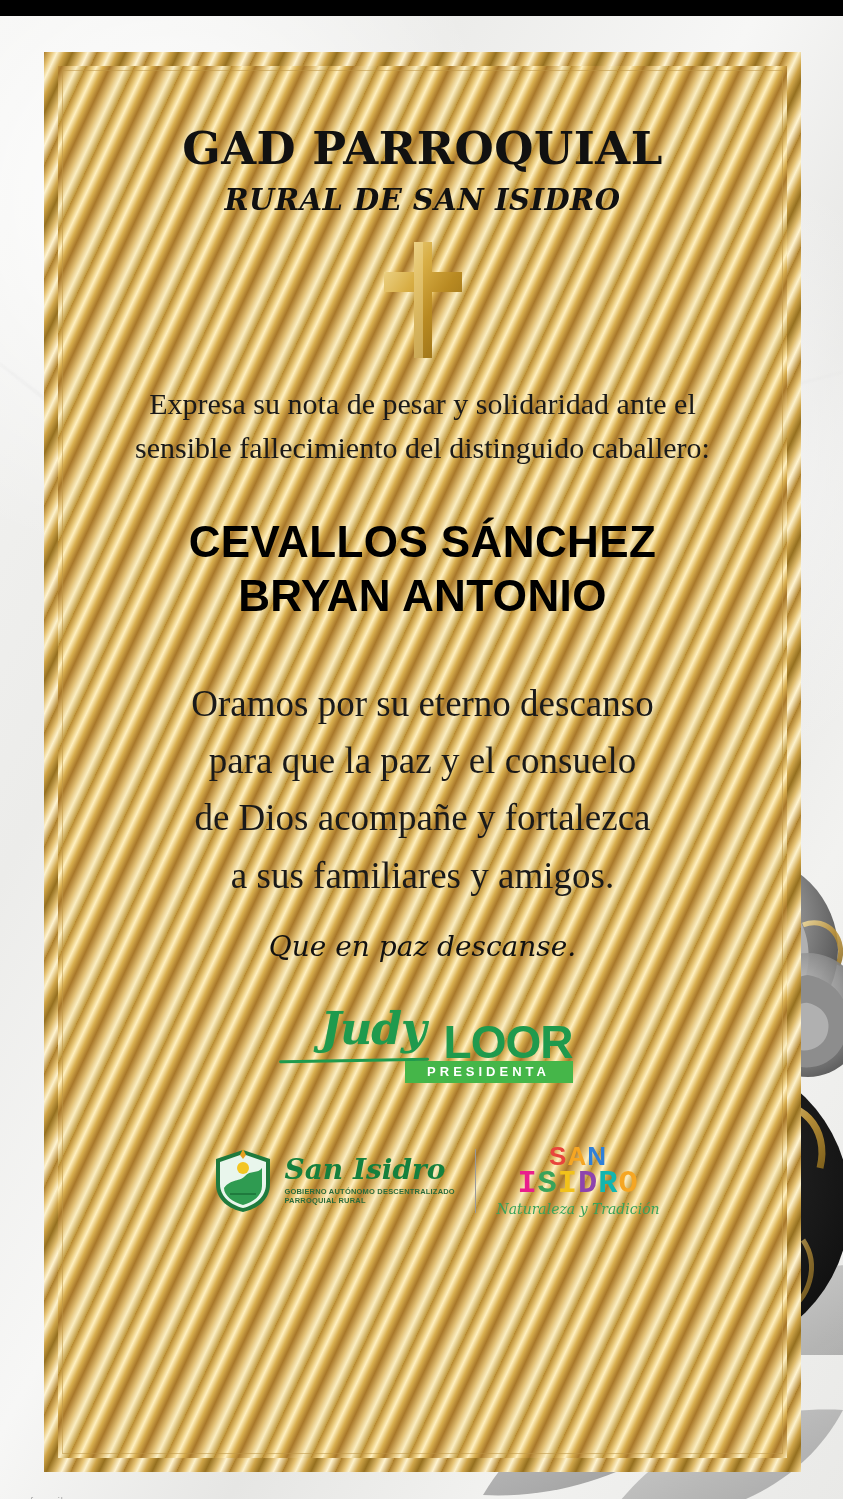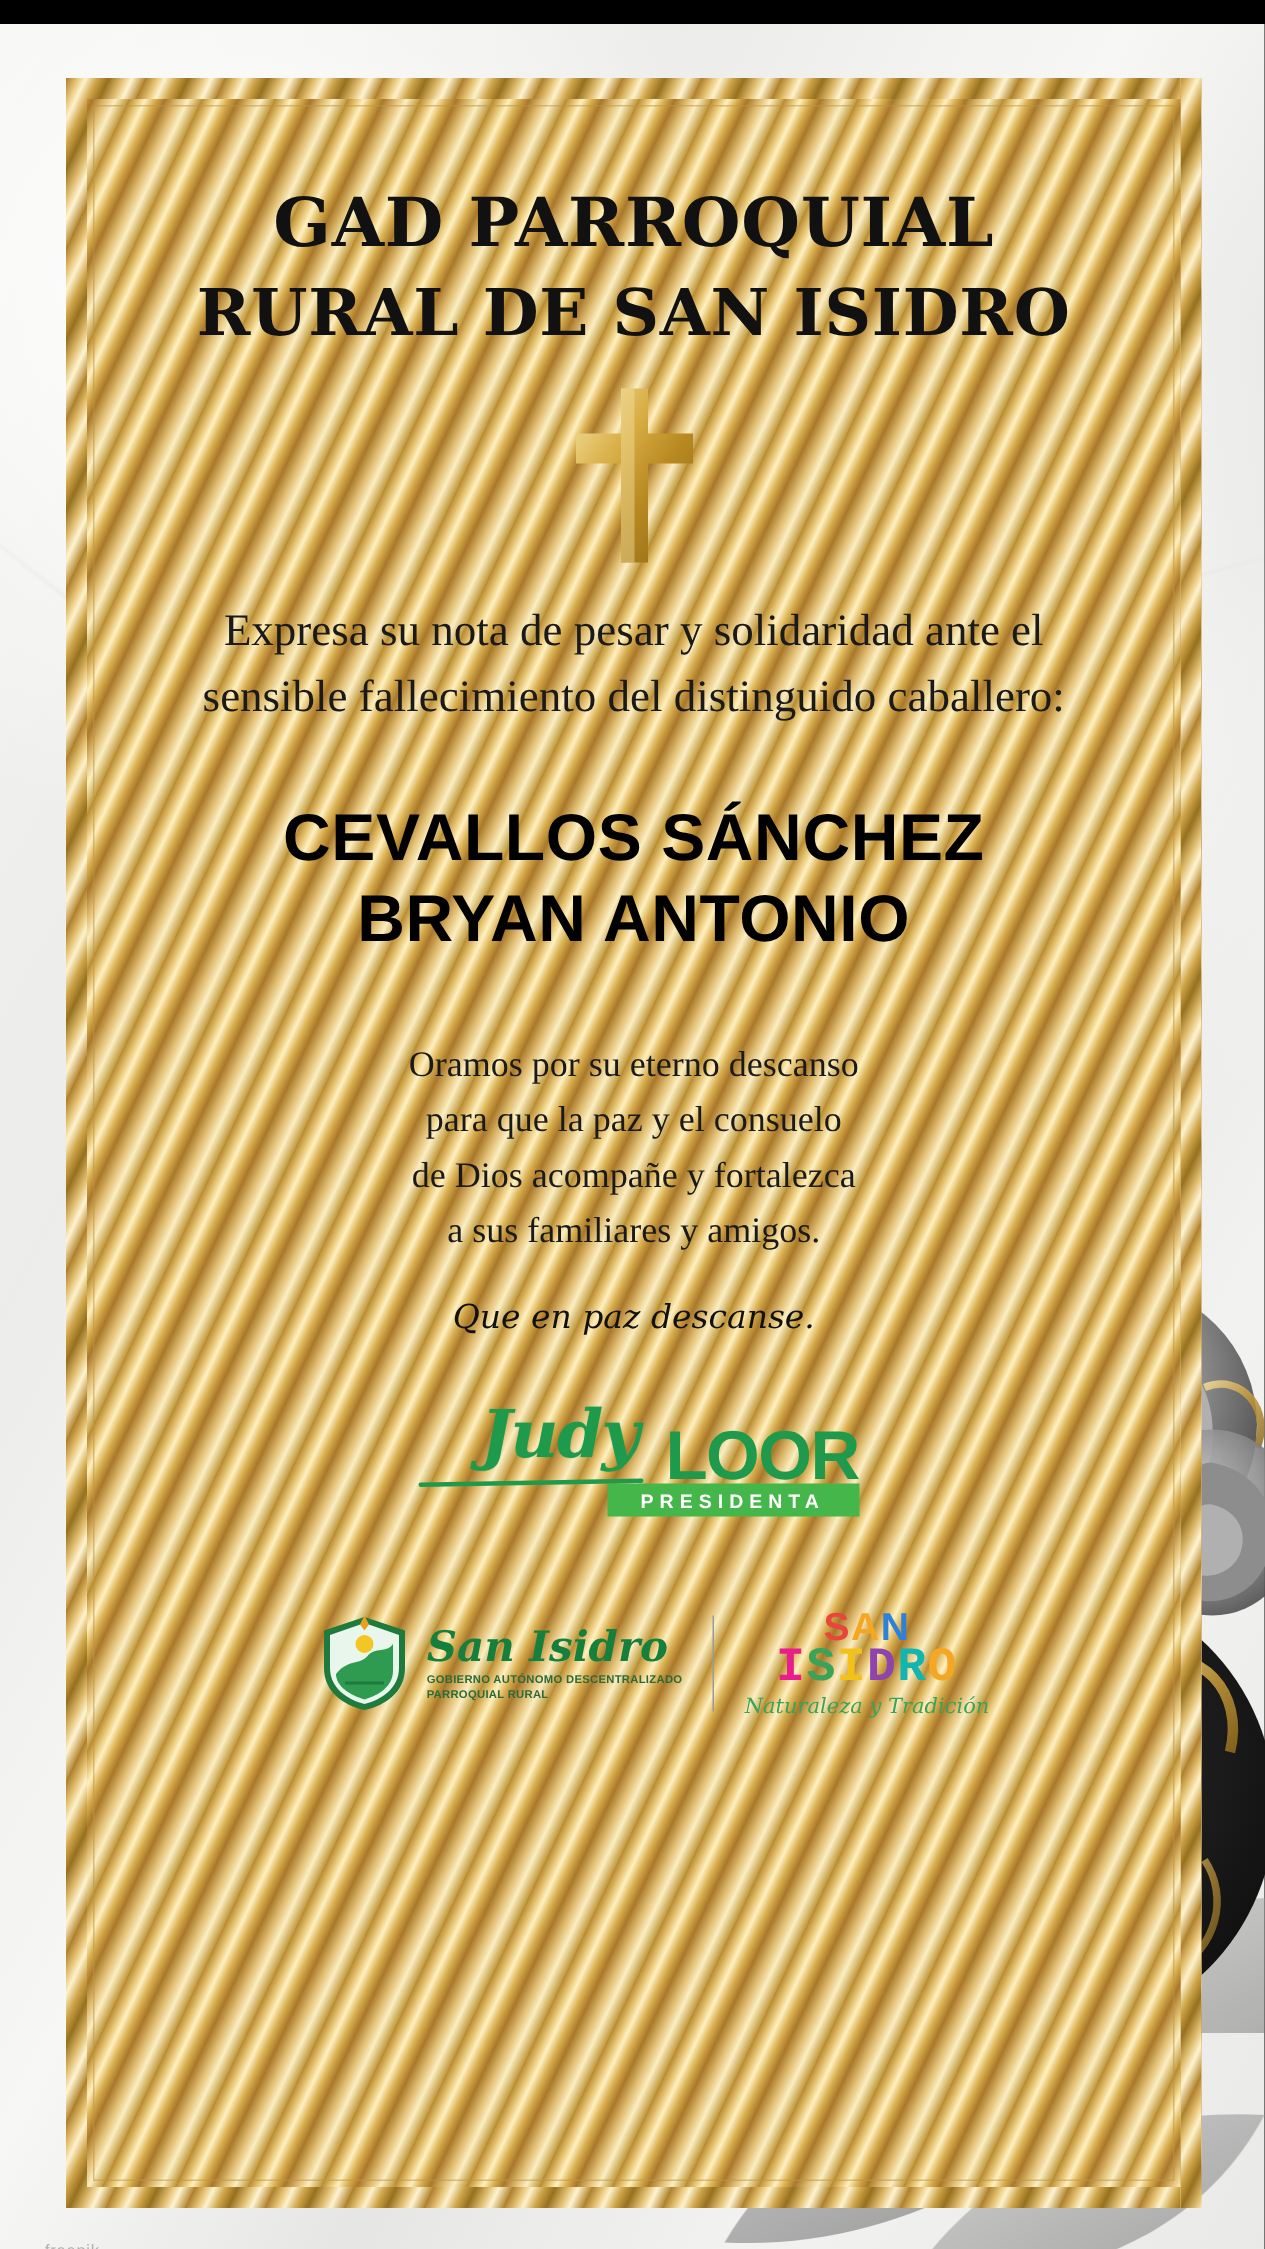--- a/index.html
+++ b/index.html
@@ -92,21 +92,21 @@
 
   .org-title {
     margin-top: 44px;
     font-family: "DejaVu Serif", "Liberation Serif", serif;
     font-weight: bold;
     color: #111;
     letter-spacing: 0.5px;
     line-height: 1.22;
   }
   .org-title .l1 { font-size: 45px; display:block; }
-  .org-title .l2 { font-size: 43px; display:block; margin-top: 6px; }
+  .org-title .l2 { font-size: 29px; display:block; margin-top: 6px; font-style: italic; }
 
   .cross-wrap {
     margin-top: 22px;
     height: 120px;
     display: flex;
     align-items: center;
     justify-content: center;
   }
 
   .lead {
@@ -125,30 +125,30 @@
     font-size: 44px;
     line-height: 1.22;
     letter-spacing: 0.4px;
     color: #000;
   }
 
   .prayer {
     margin: 52px auto 0;
     width: 600px;
     font-family: "Liberation Serif", serif;
-    font-size: 24px;
+    font-size: 37px;
     line-height: 1.55;
     color: #1a1a1a;
   }
 
   .rip {
     margin-top: 26px;
     font-family: "DejaVu Serif", "Liberation Serif", serif;
     font-style: italic;
-    font-size: 22px;
+    font-size: 28px;
     color: #111;
   }
 
   
   .signature {
     margin: 38px auto 0;
     width: 300px;
     position: relative;
     height: 86px;
   }

